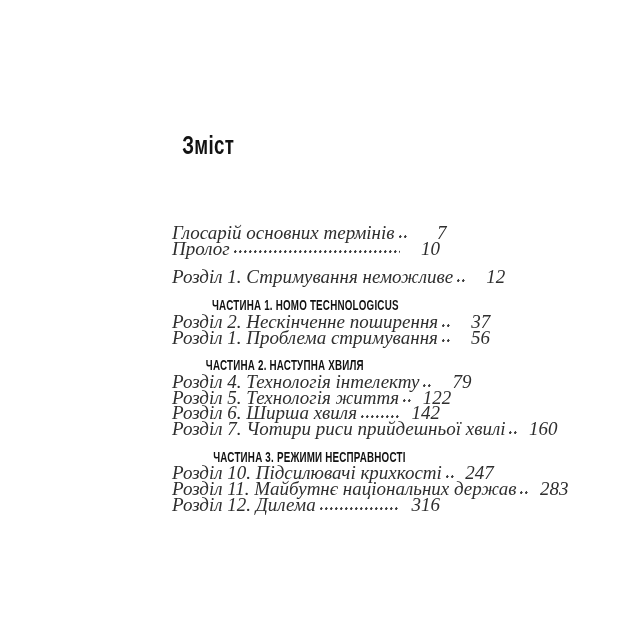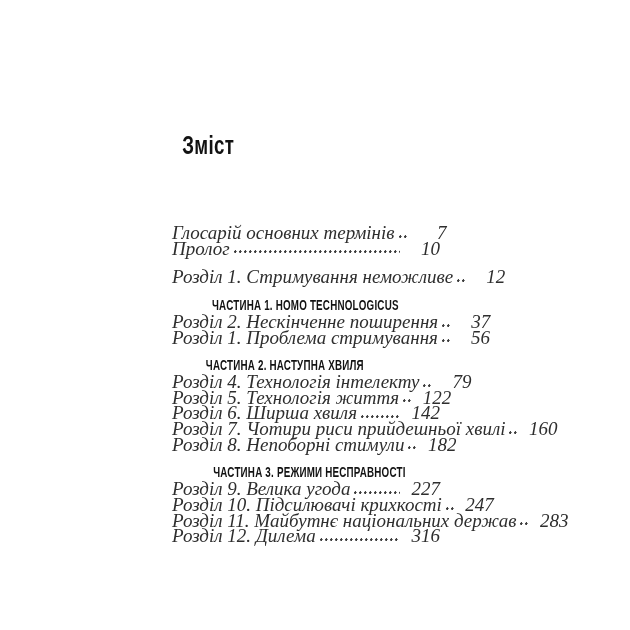--- a/index.html
+++ b/index.html
@@ -148,37 +148,27 @@
           <div class="toc-row">
     <span class="entry-label">Розділ 6. Ширша хвиля</span>
     <span class="leader"></span>
     <span class="entry-page">142</span>
   </div>
           <div class="toc-row">
     <span class="entry-label">Розділ 7. Чотири риси прийдешньої хвилі</span>
     <span class="leader"></span>
     <span class="entry-page">160</span>
   </div>
-          <div class="toc-row">
-    <span class="entry-label">Розділ 8. Непоборні стимули</span>
-    <span class="leader"></span>
-    <span class="entry-page">182</span>
-  </div>
         </div>
   </section>
       <section class="toc-section">
     <div class="section-heading">
       <span class="condensed">ЧАСТИНА 3. РЕЖИМИ НЕСПРАВНОСТІ</span>
     </div>
     <div>
-          <div class="toc-row">
-    <span class="entry-label">Розділ 9. Велика угода</span>
-    <span class="leader"></span>
-    <span class="entry-page">227</span>
-  </div>
           <div class="toc-row">
     <span class="entry-label">Розділ 10. Підсилювачі крихкості</span>
     <span class="leader"></span>
     <span class="entry-page">247</span>
   </div>
           <div class="toc-row">
     <span class="entry-label">Розділ 11. Майбутнє національних держав</span>
     <span class="leader"></span>
     <span class="entry-page">283</span>
   </div>

